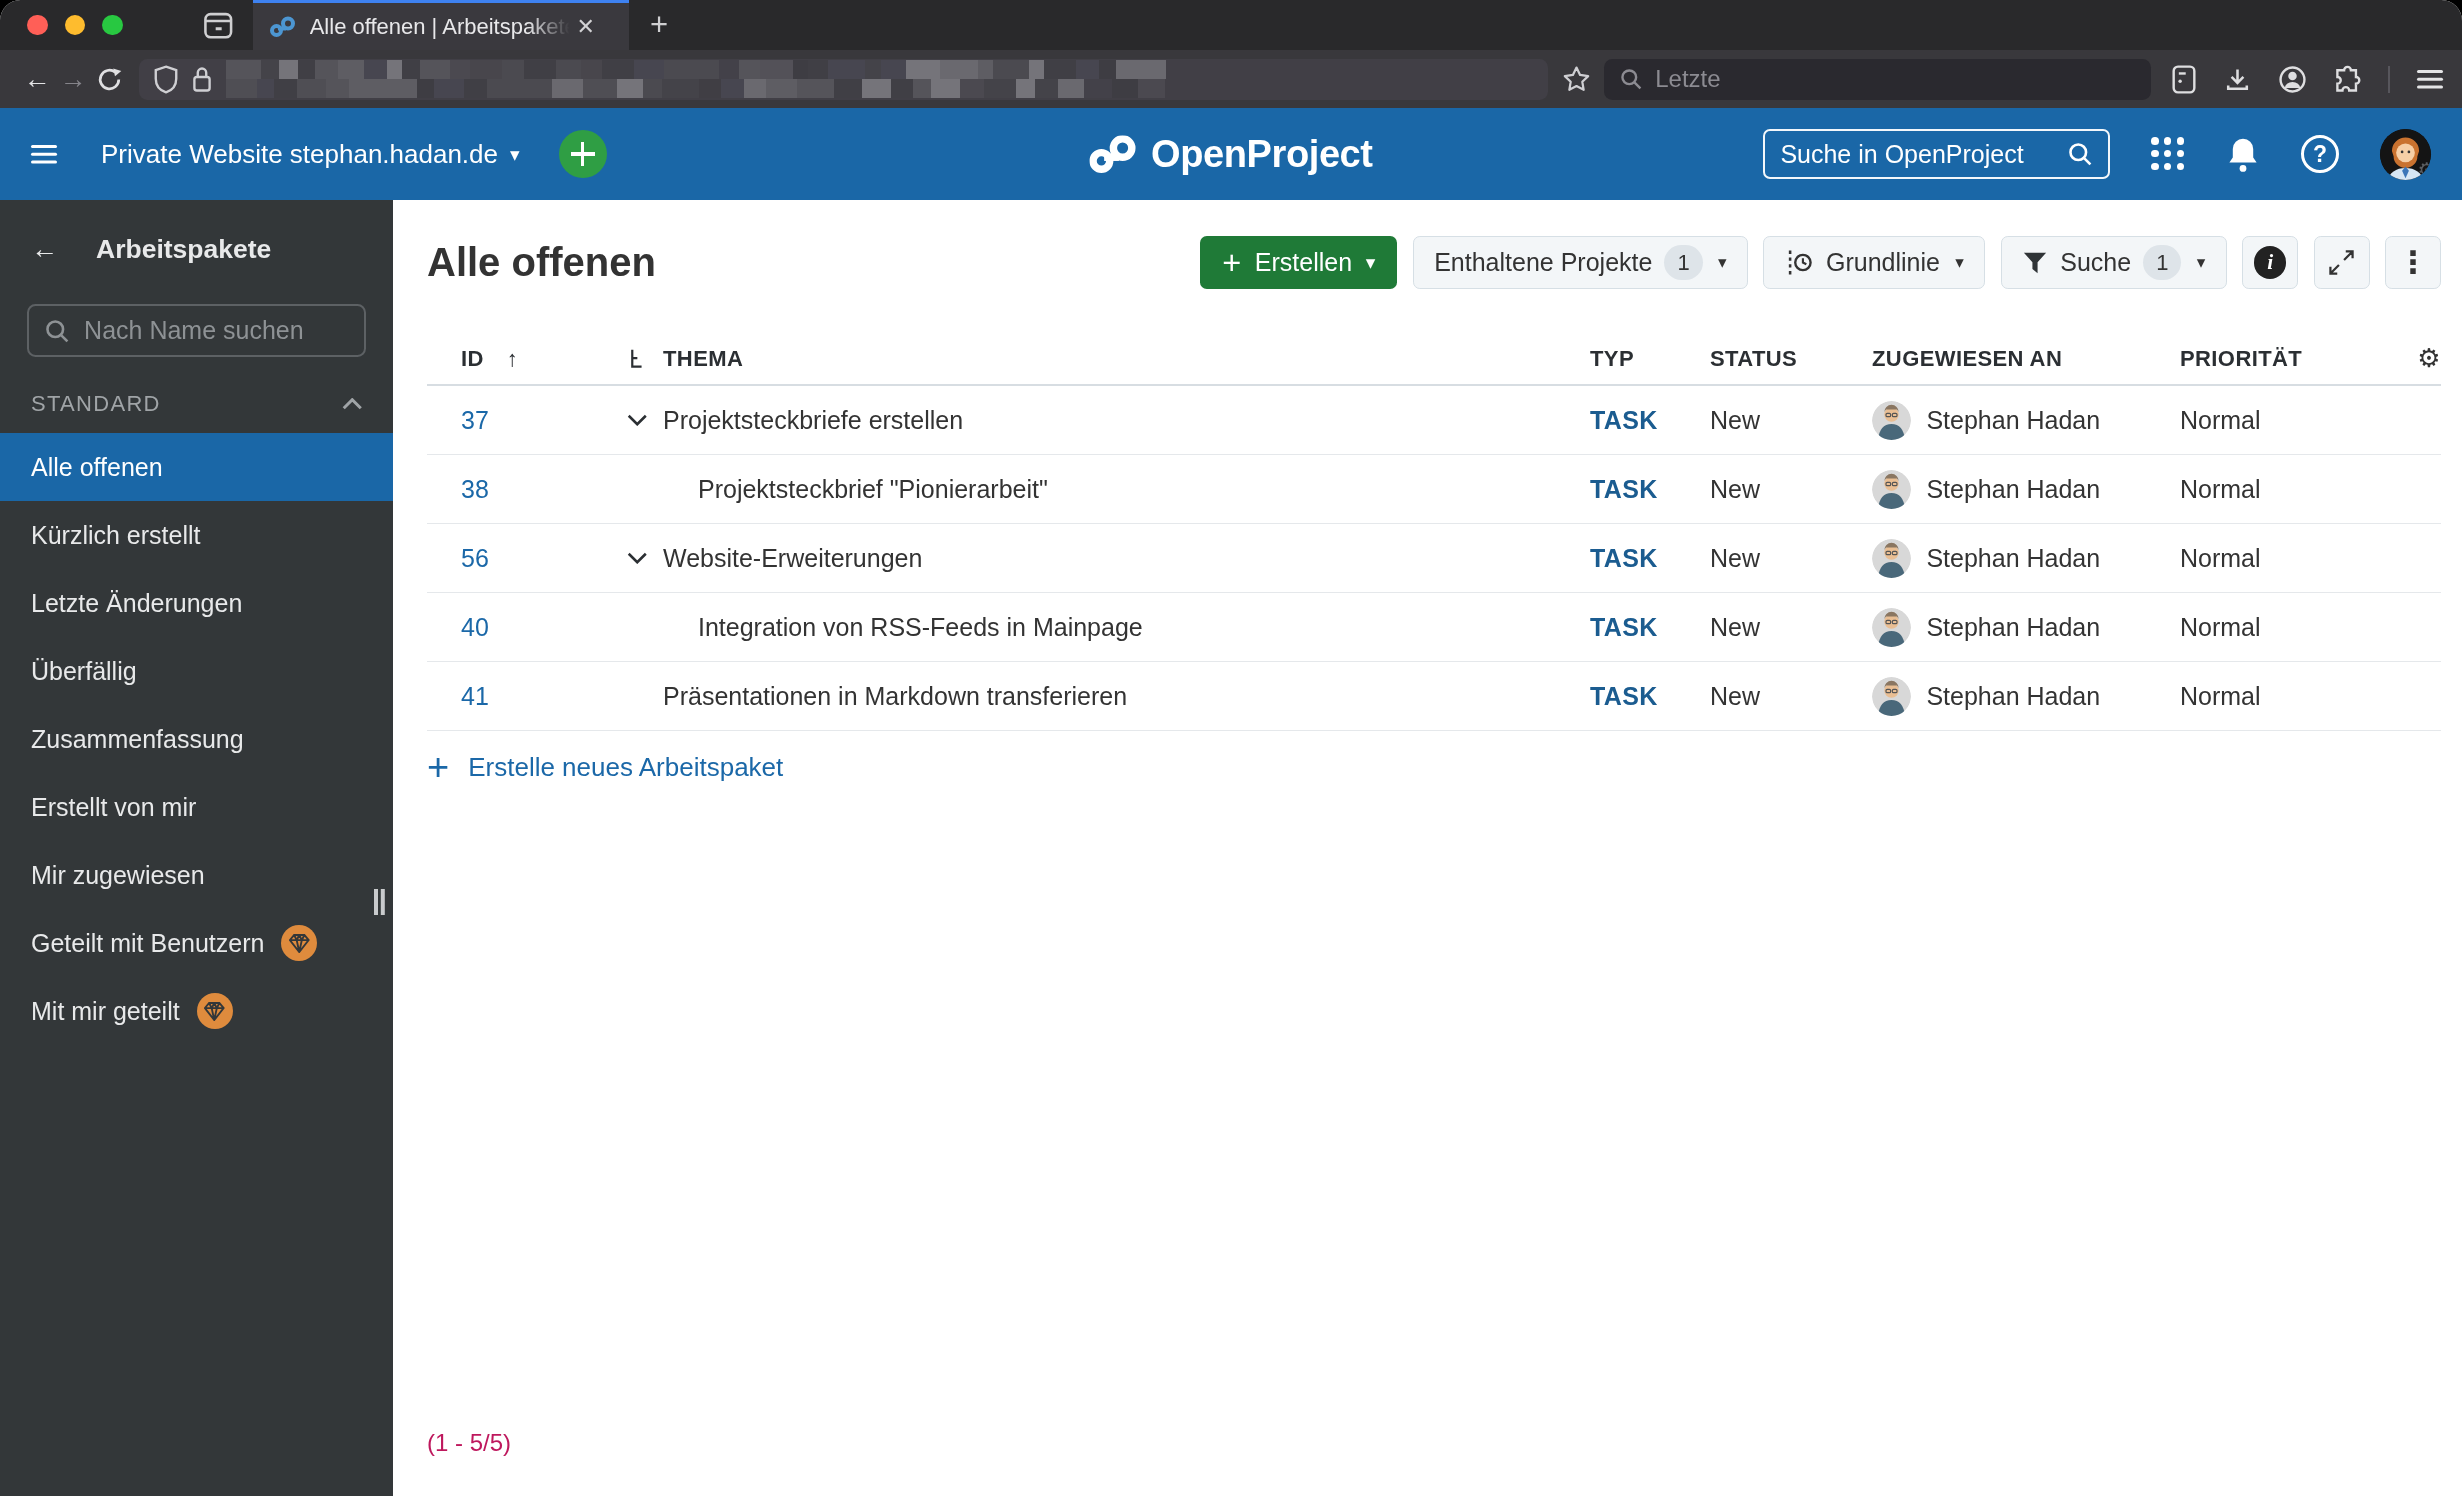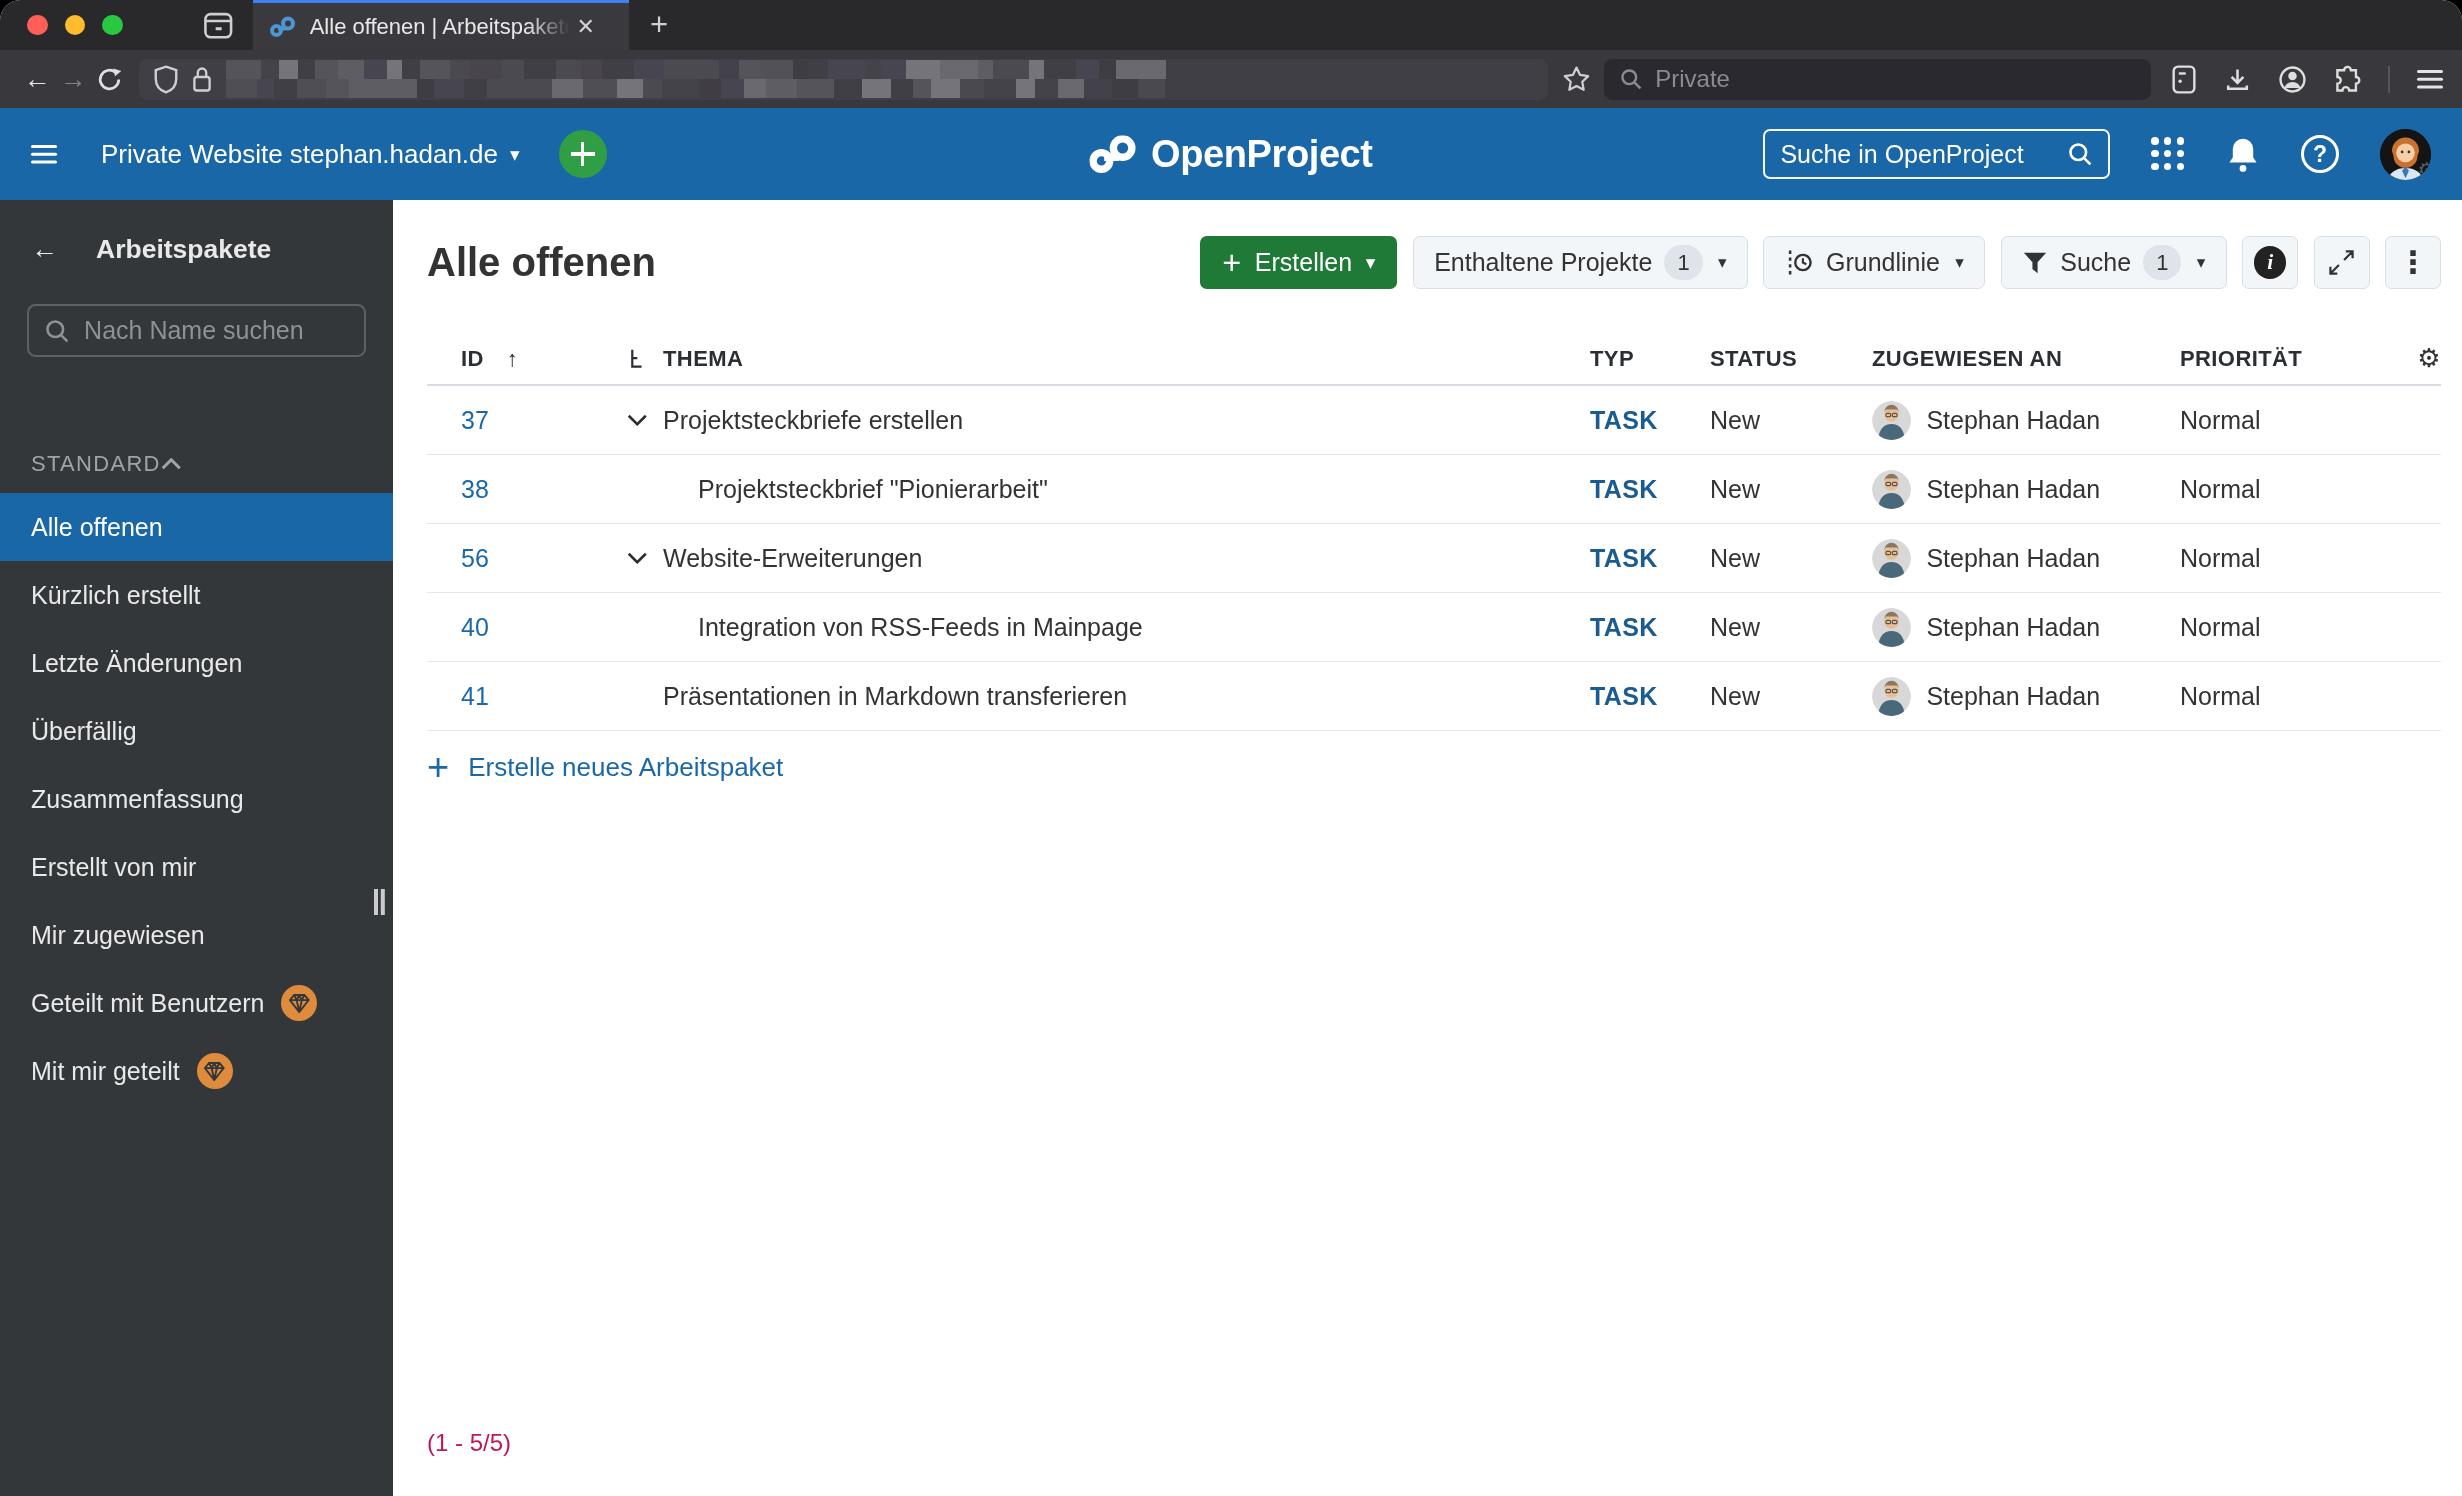--- a/index.html
+++ b/index.html
@@ -54,21 +54,21 @@
   .app-body { position:absolute; top:200px; left:0; right:0; bottom:0; display:flex; }
   .sidebar { width:393px; background:#333739; color:#E8E9EA; position:relative; flex:none; }
   .main { flex:1; background:#fff; position:relative; padding:0 21.4px 0 34px; }
 
   
   .sb-head { display:flex; align-items:center; padding:34px 31px 0 31px; }
   .sb-back { font-size:27px; color:#E8E9EA; }
   .sb-title { font-size:26.5px; font-weight:bold; margin-left:38px; }
   .sb-search { margin:39px 27px 0 27px; height:53px; border:2.1px solid #5D6164; border-radius:8.5px; display:flex; align-items:center; padding:0 15.4px; gap:13.7px; }
   .sb-search span { color:#8E9295; font-size:25px; }
-  .sb-section { margin-top:92px; padding:0 31px; display:flex; align-items:center; height:29px; }
+  .sb-section { margin-top:32px; padding:0 31px; display:flex; align-items:center; justify-content:space-between; height:29px; }
   .sb-section span { font-size:22px; color:#A0A4A7; letter-spacing:1.3px; }
   .sb-items { margin-top:15.4px; }
   .sb-item { height:68px; display:flex; align-items:center; padding:0 31px; font-size:25px; }
   .sb-item.selected { background:#1A67A7; color:#fff; }
   .gem-badge { width:36px; height:36px; border-radius:50%; background:#DF8B3D; margin-left:17px; display:flex; align-items:center; justify-content:center; flex:none; }
   .sb-resizer { position:absolute; top:689px; right:5.1px; width:13.7px; height:26px; }
   .sb-resizer::before { content:""; position:absolute; left:0; top:0; width:3.4px; height:26px; background:#C9CBCD; box-shadow:6.8px 0 0 #C9CBCD; }
 
   
   .page-toolbar { margin-top:36px; display:flex; align-items:center; justify-content:space-between; height:53px; }
@@ -233,21 +233,21 @@
     <div class="star">
       <svg width="29" height="29" viewBox="0 0 34 34">
           <path d="M17 3 l4.2 8.6 9.5 1.4 -6.9 6.7 1.6 9.4 -8.4 -4.4 -8.4 4.4 1.6 -9.4 -6.9 -6.7 9.5 -1.4 Z" fill="none" stroke="#CFCFD3" stroke-width="2.6" stroke-linejoin="round"></path>
         </svg>
     </div>
     <div class="searchbar">
       <svg width="24" height="24" viewBox="0 0 28 28">
           <circle cx="12" cy="12" r="8" fill="none" stroke="#8C8B92" stroke-width="2.8"></circle>
           <line x1="18" y1="18" x2="25" y2="25" stroke="#8C8B92" stroke-width="2.8"></line>
         </svg>
-      <span>Private</span>
+      <span>Letzte</span>
     </div>
     <div class="chromeicons">
       <svg width="26" height="31" viewBox="0 0 30 36">
           <rect x="3" y="3" width="24" height="30" rx="5" fill="none" stroke="#DEDEE0" stroke-width="2.8"></rect>
           <line x1="9" y1="11" x2="17" y2="11" stroke="#DEDEE0" stroke-width="2.8"></line>
           <circle cx="10.5" cy="20" r="2" fill="#DEDEE0"></circle>
         </svg>
       <svg width="27" height="27" viewBox="0 0 32 32">
           <path d="M16 4 V19 M9 13 l7 7 7-7" fill="none" stroke="#DEDEE0" stroke-width="3"></path>
           <path d="M5 23 v4 h22 v-4" fill="none" stroke="#DEDEE0" stroke-width="3"></path>

